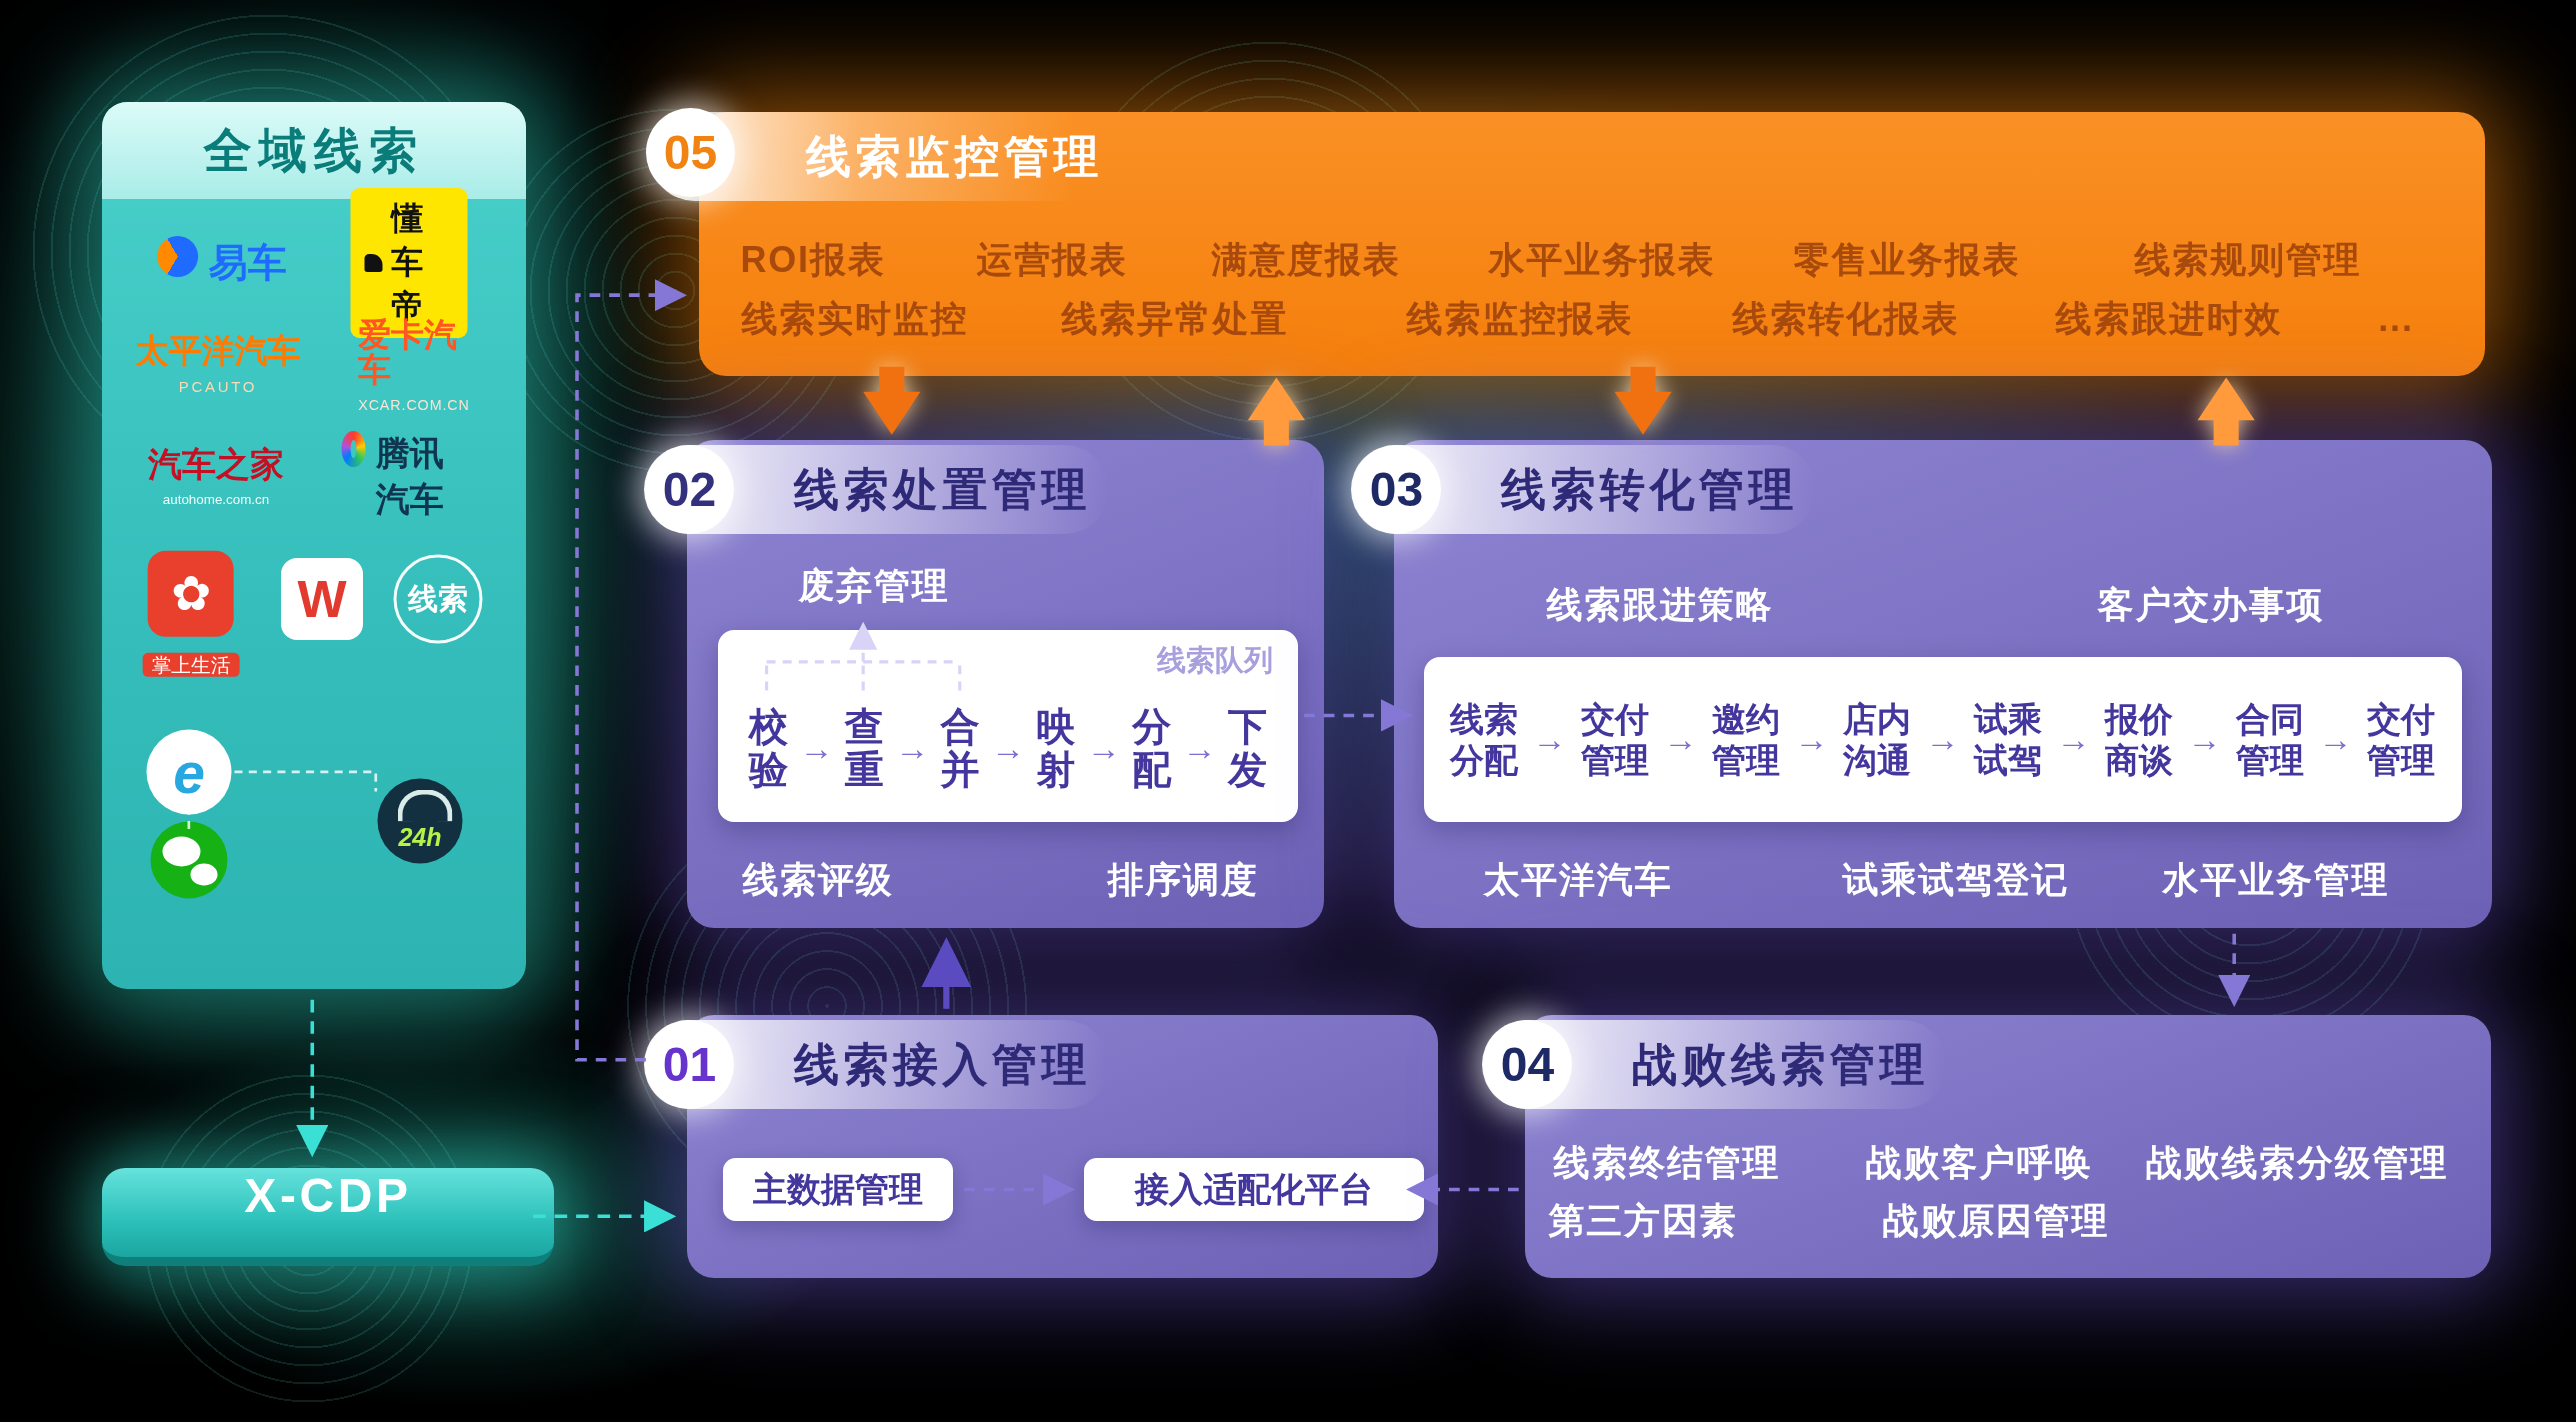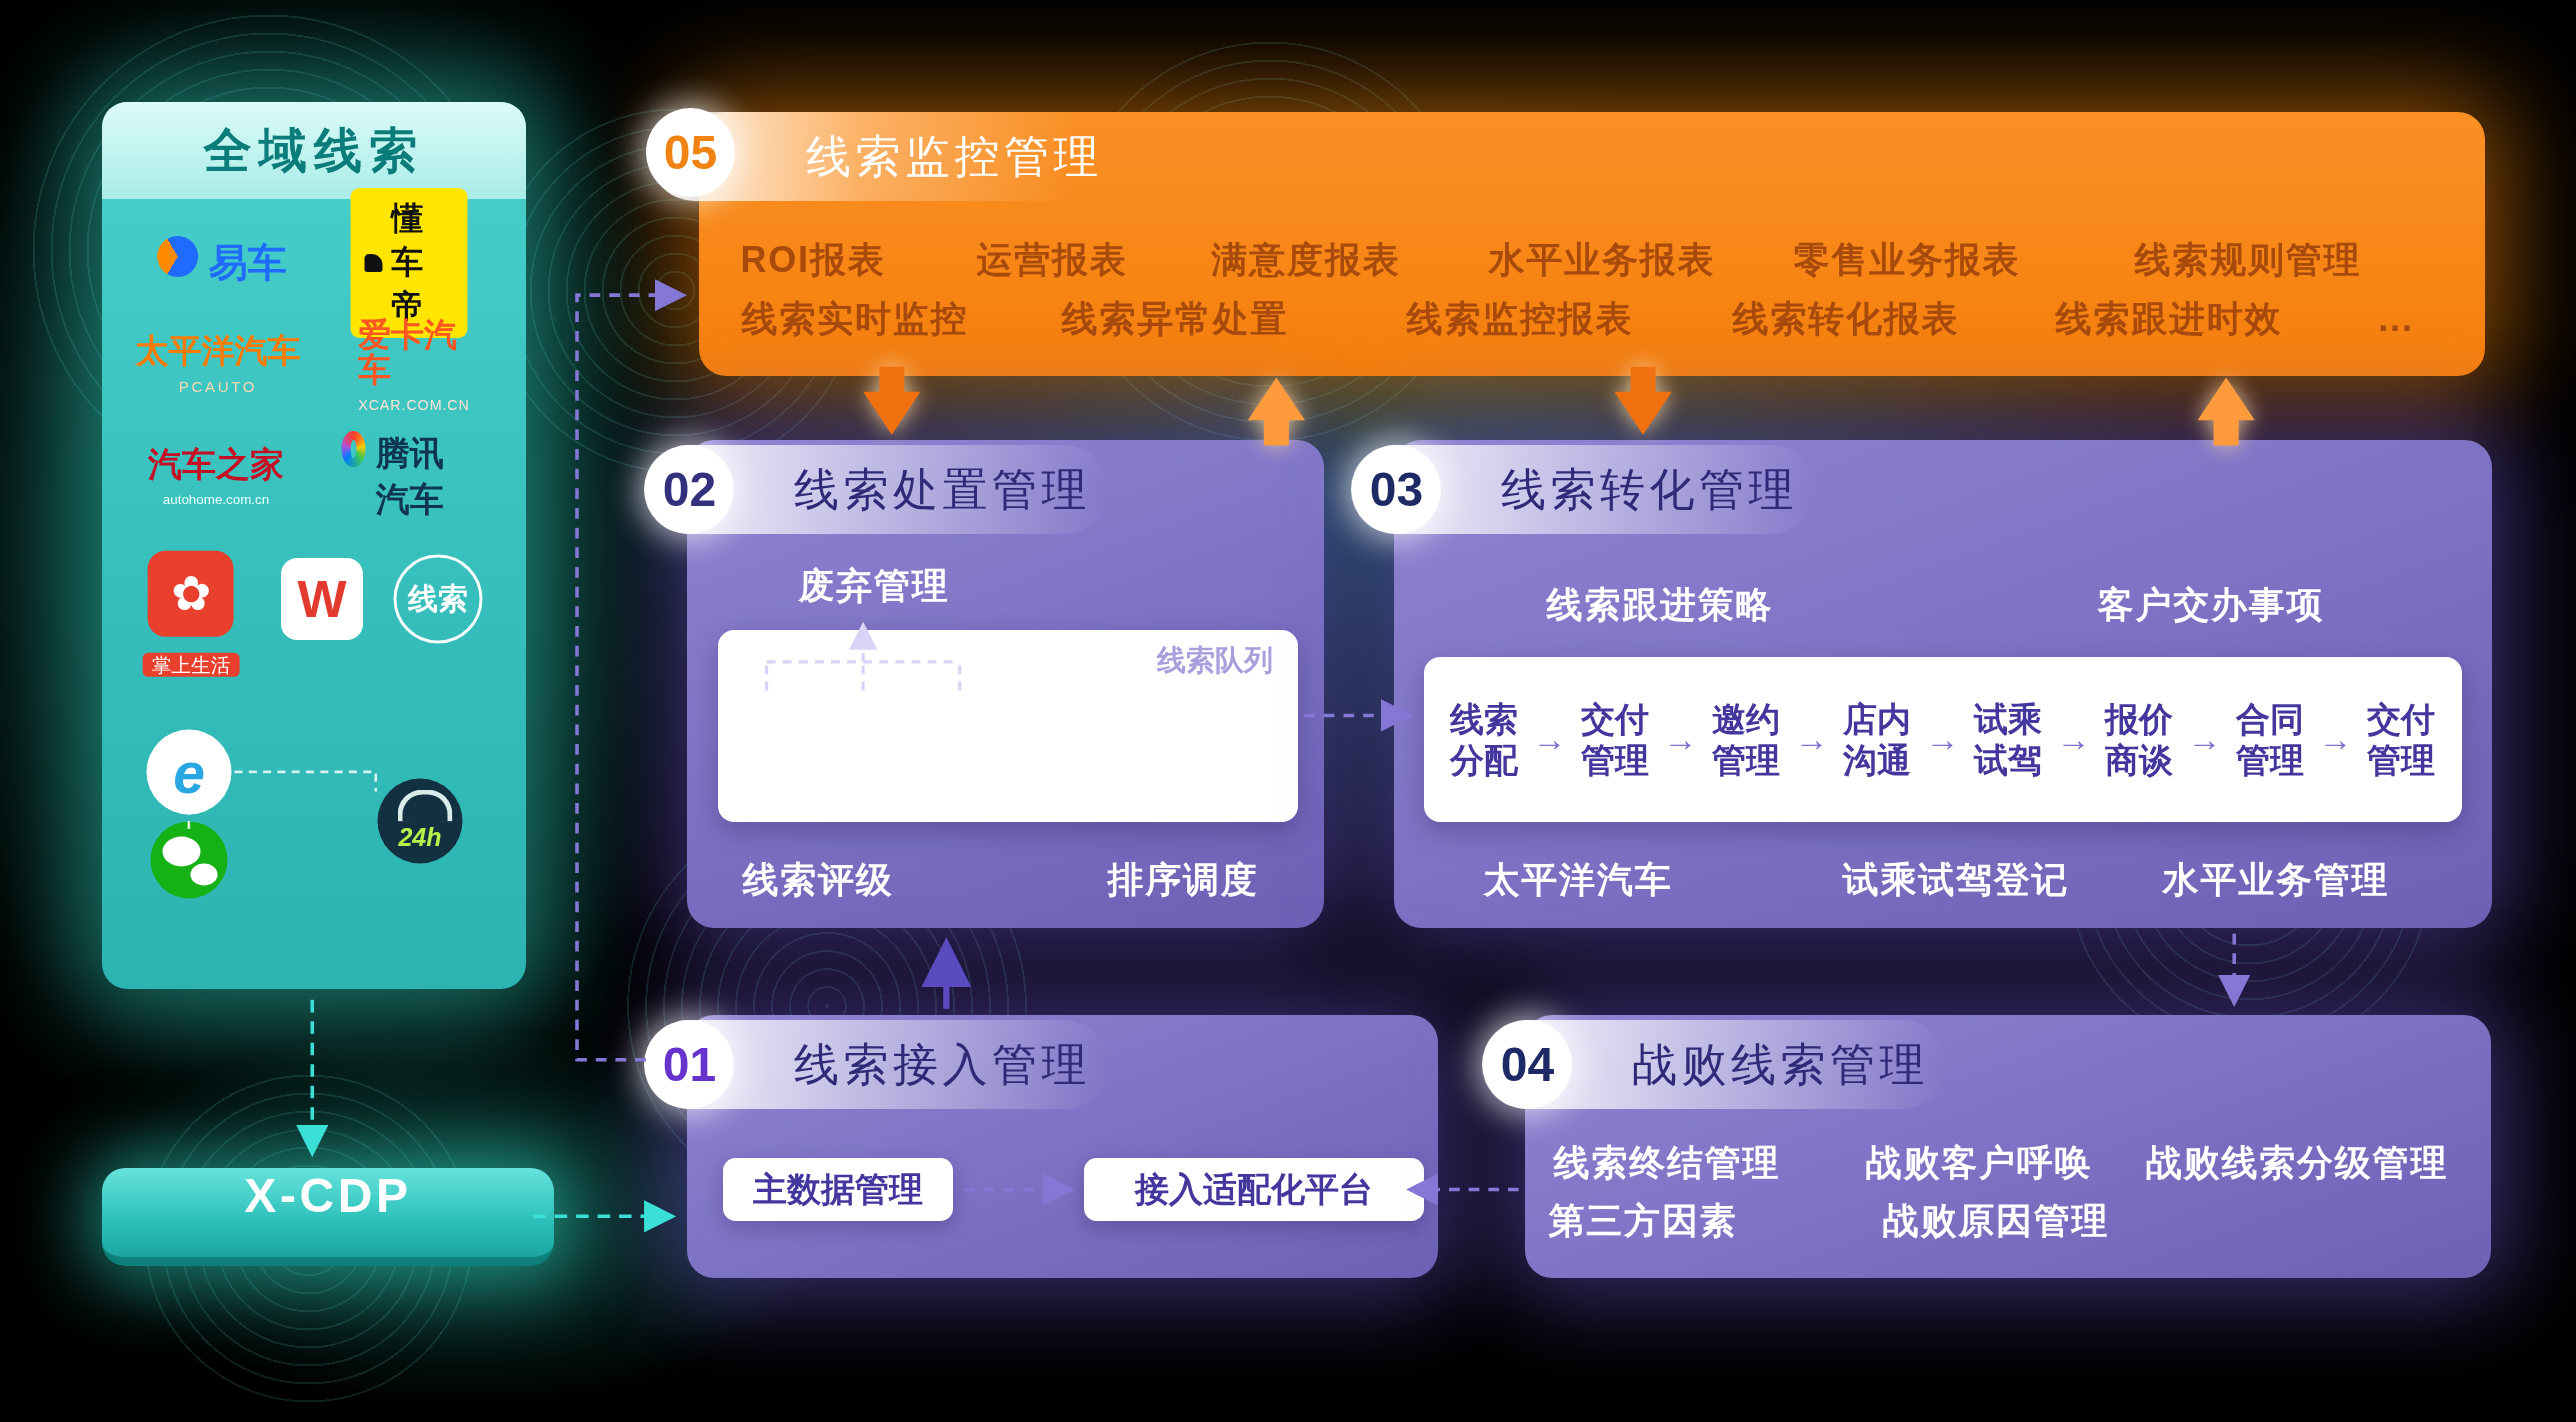--- a/index.html
+++ b/index.html
@@ -23,21 +23,21 @@
     box-shadow:0 0 31px 7.2px rgba(255,255,255,0.6);z-index:6}
   .badge-05{left:-53px;top:-3.6px;color:#f08312}
   .badge-02{left:-42px;top:4.5px;color:#33307e}
   .badge-03{left:-42px;top:4.5px;color:#1e2a66}
   .badge-01{left:-42px;top:4.5px;color:#6633cc}
   .badge-04{left:-42px;top:4.5px;color:#1e2a66}
   .strip{position:absolute;left:-43px;top:4.5px;width:465px;height:89px;border-radius:45px;z-index:4;
     background:linear-gradient(90deg, rgba(255,255,255,0.95) 0%, rgba(255,255,255,0.5) 45%, rgba(255,255,255,0) 100%)}
   .strip-05{left:-49px;top:0;width:501px;background:linear-gradient(90deg, rgba(255,255,255,0.95) 0%, rgba(255,244,228,0.35) 42%, rgba(255,255,255,0) 85%)}
   .title{position:absolute;left:107px;top:4.5px;height:102px;line-height:89px;font-size:45px;
-    font-weight:normal;letter-spacing:4.5px;z-index:5;white-space:nowrap;color:#2e2a78}
+    font-weight:bold;letter-spacing:4.5px;z-index:5;white-space:nowrap;color:#2e2a78}
   .title-05{top:0;color:#fff}
 
   .p-label{position:absolute;transform:translateX(-50%);font-size:36px;line-height:45px;
     font-weight:bold;color:#fff;white-space:nowrap;letter-spacing:1.8px}
   .o-item{position:absolute;transform:translateX(-50%);font-size:36px;line-height:45px;
     font-weight:bold;color:#a84a0c;white-space:nowrap;letter-spacing:1.8px}
 
   .white-box{position:absolute;background:#fff;border-radius:16px;box-shadow:0 9px 27px rgba(30,20,80,0.28)}
   .wb02{left:31px;top:190px;width:580px;height:192px}
   .wb03{left:29.5px;top:217px;width:1038px;height:165px}
@@ -208,20 +208,33 @@
 
   <section class="panel p-purple" style="left:687px;top:440px;width:637px;height:488px">
     <div class="badge badge-02">
         <span>02</span>
       </div>
     <div class="strip"></div>
     <h2 class="title">线索处置管理</h2>
     <div class="p-label" style="left:187px;top:123px">废弃管理</div>
     <div class="white-box wb02">
       <span class="queue-label">线索队列</span>
+      <div class="flow flow2">
+        <span class="f2">校验</span>
+          <span class="fa"></span>
+        <span class="f2">查重</span>
+          <span class="fa"></span>
+        <span class="f2">合并</span>
+          <span class="fa"></span>
+        <span class="f2">映射</span>
+          <span class="fa"></span>
+        <span class="f2">分配</span>
+          <span class="fa"></span>
+        <span class="f2">下发</span>
+      </div>
     </div>
     <div class="p-label" style="left:131px;top:417px">线索评级</div>
     <div class="p-label" style="left:496px;top:417px">排序调度</div>
   </section>
 
   <section class="panel p-purple" style="left:1394px;top:440px;width:1098px;height:488px">
     <div class="badge badge-03">
         <span>03</span>
       </div>
     <div class="strip"></div>

